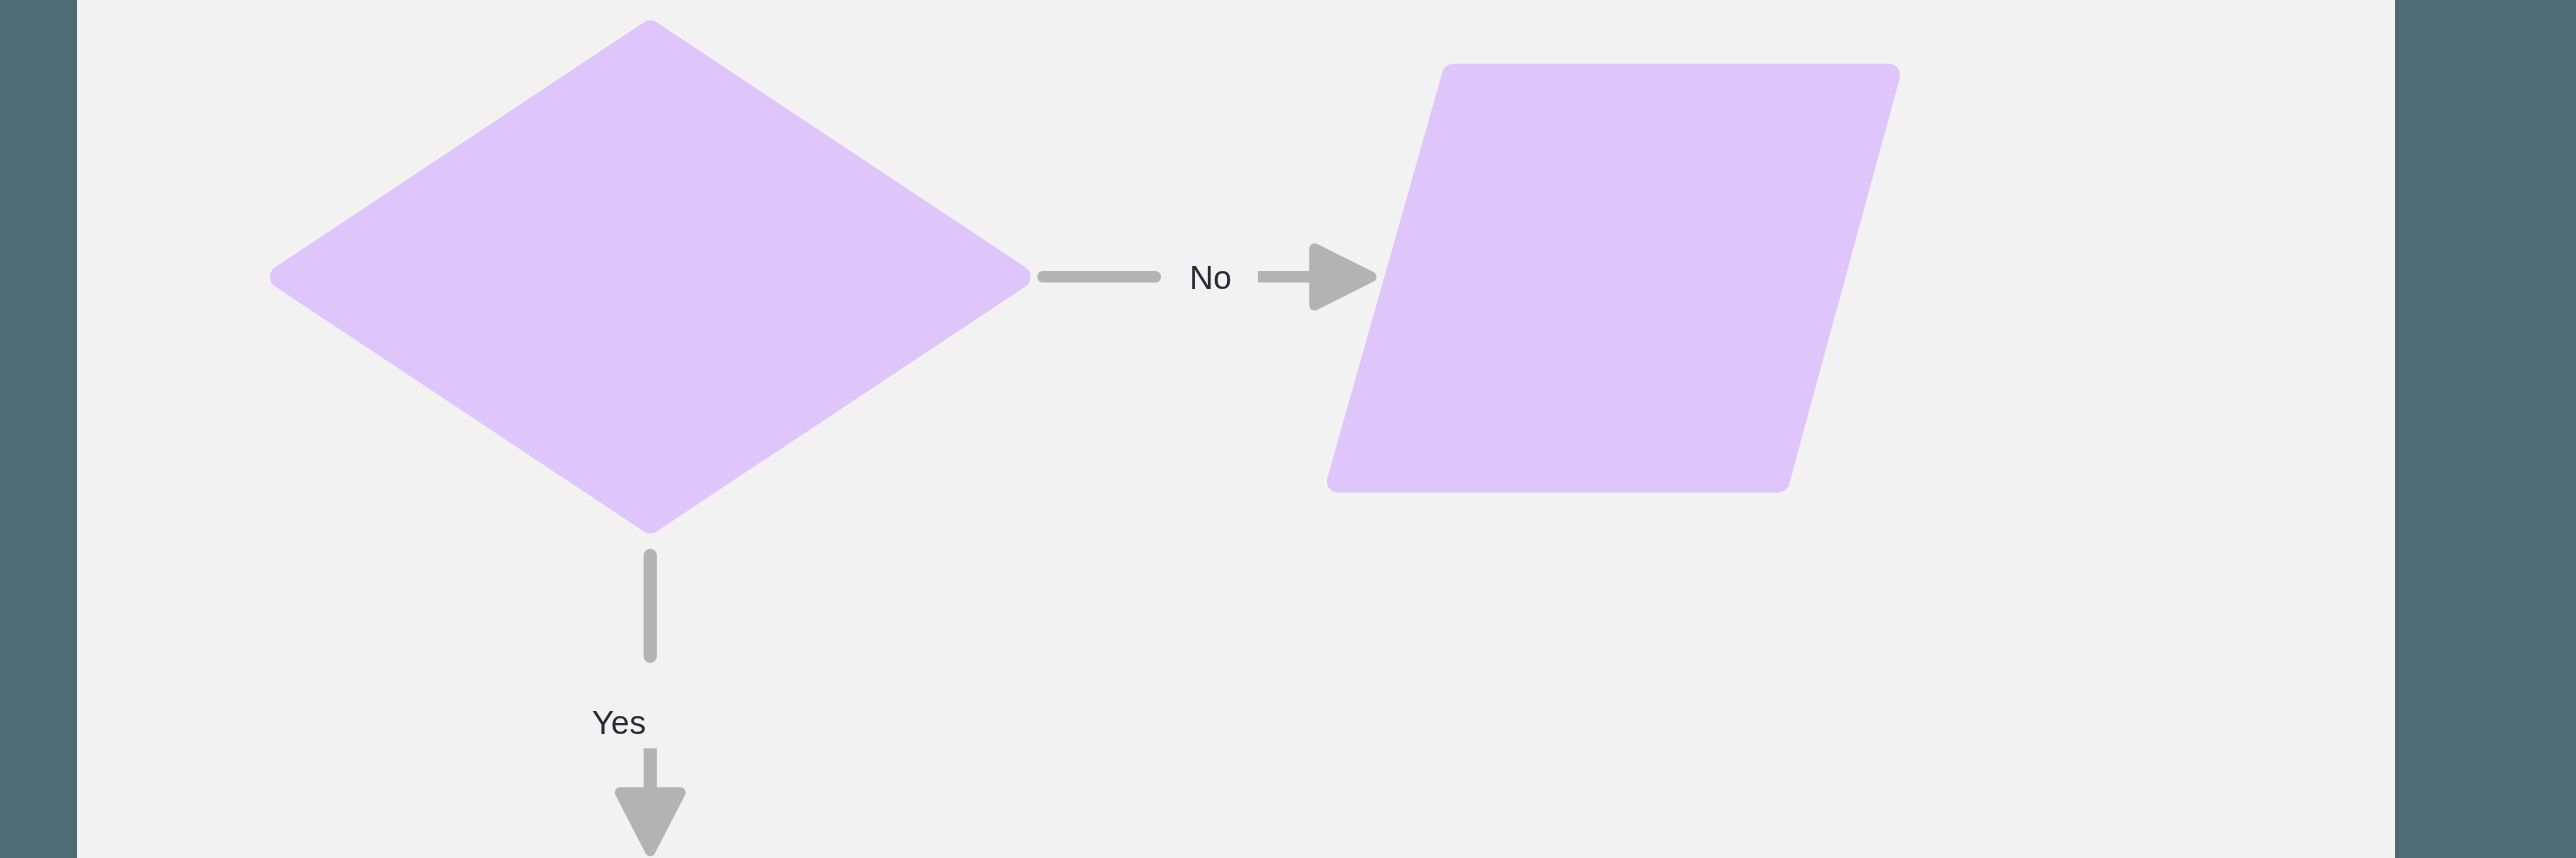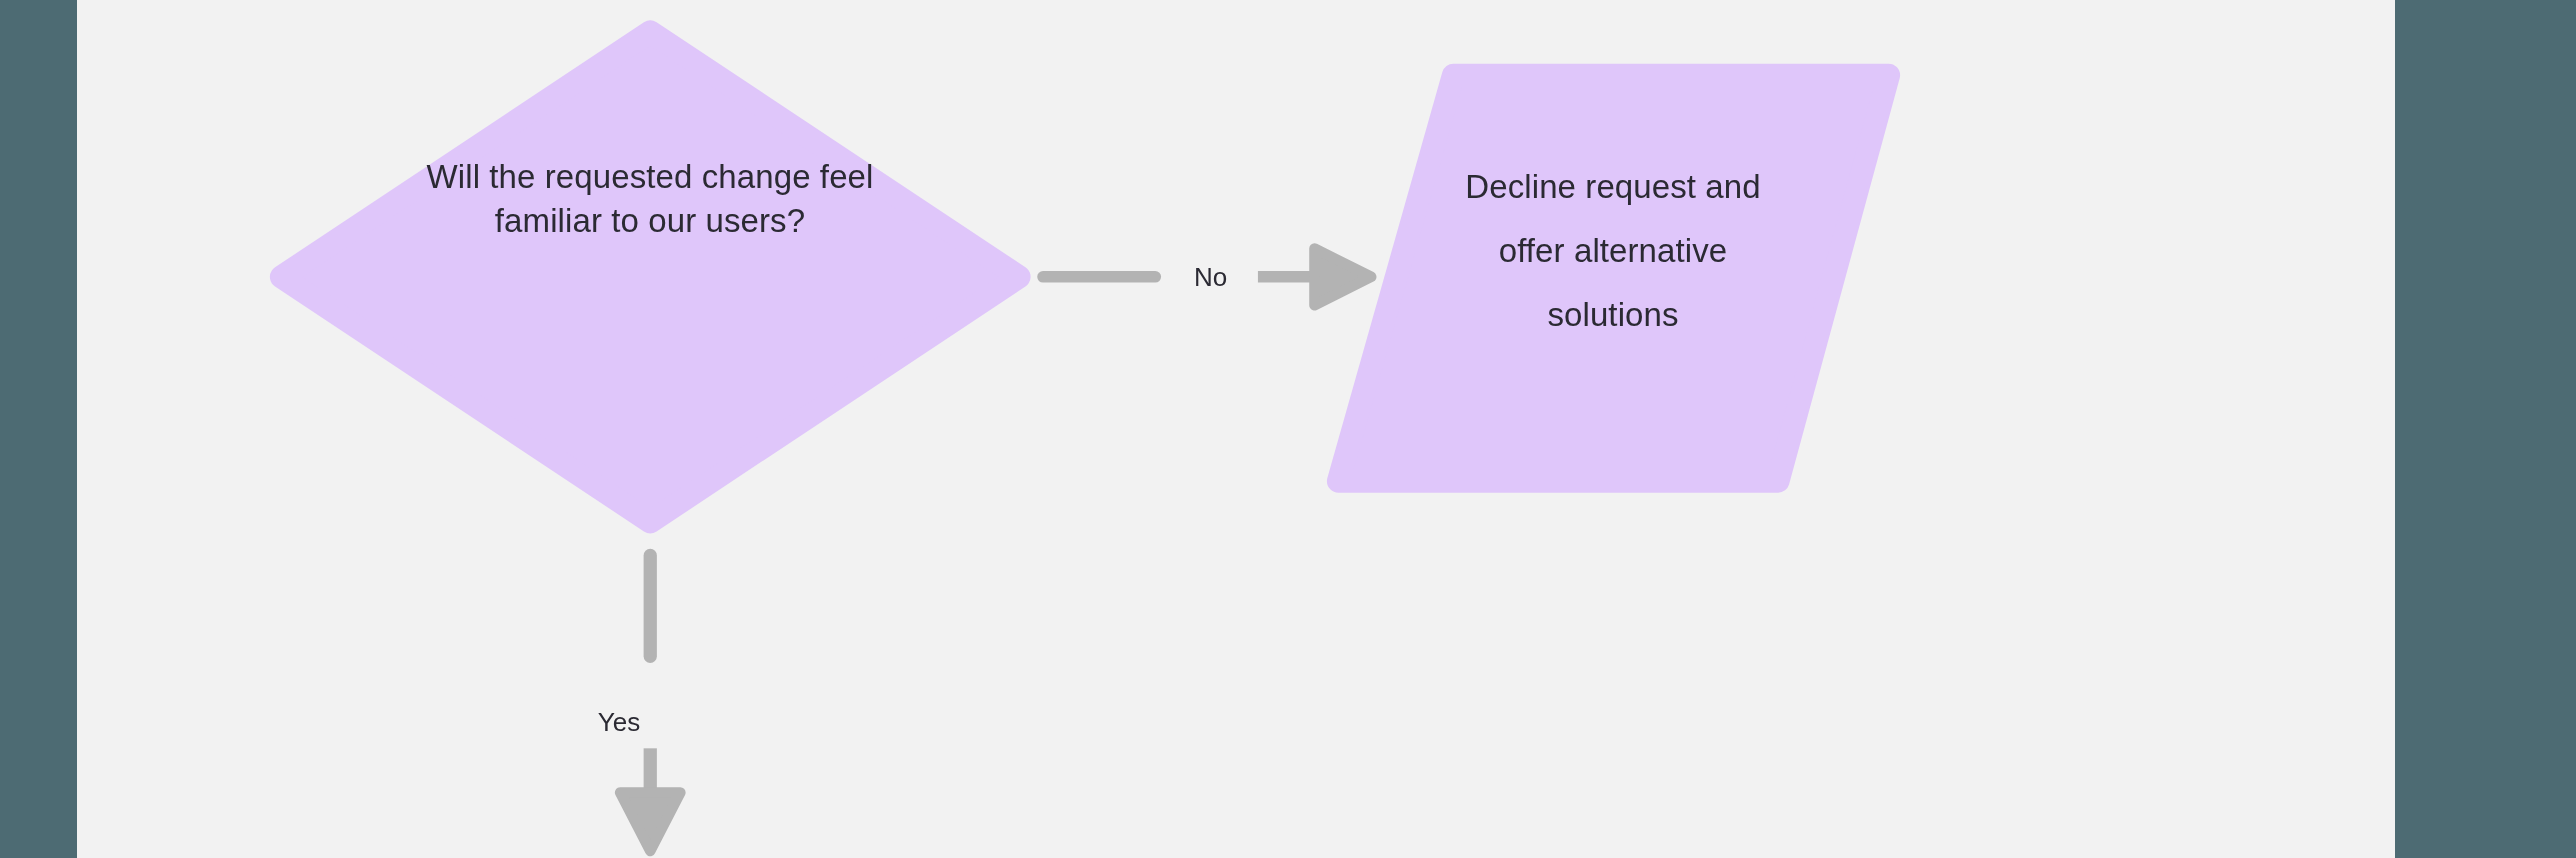--- a/index.html
+++ b/index.html
@@ -54,21 +54,21 @@
   #process-text {
     left: 1445px;
     top: 155px;
     width: 336px;
     line-height: 64px;
   }
 
   .edge-label {
     position: absolute;
     color: #2B2A33;
-    font-size: 26px;
+    font-size: 33px;
     line-height: 39px;
     text-align: center;
     white-space: nowrap;
   }
   #label-no  { left: 1177px; top: 258px; width: 67px; }
   #label-yes { left: 579px;  top: 683px; width: 80px; margin-top: 20px; }
 </style>
 </head>
 <body>
 
@@ -92,22 +92,20 @@
 
       <line x1="735" y1="628" x2="735" y2="742" stroke="#B3B3B3" stroke-width="15" stroke-linecap="round"></line>
 
       <line x1="735" y1="846" x2="735" y2="898" stroke="#B3B3B3" stroke-width="15" stroke-linecap="butt"></line>
 
       <path fill="#B3B3B3" stroke="#B3B3B3" stroke-width="12" stroke-linejoin="round" d="M 701 896 L 769 896 L 735 962 Z"></path>
 
     </svg>
   </div>
 
-  <div class="node-text" id="decision-text">Will the requested change feel familiar to our users?</div>
 
-  <div class="node-text" id="process-text">Decline request and offer alternative solutions</div>
 
   <div class="edge-label" id="label-no">No</div>
 
   <div class="edge-label" id="label-yes">Yes</div>
 
 </div>
 
 
 </body></html>

